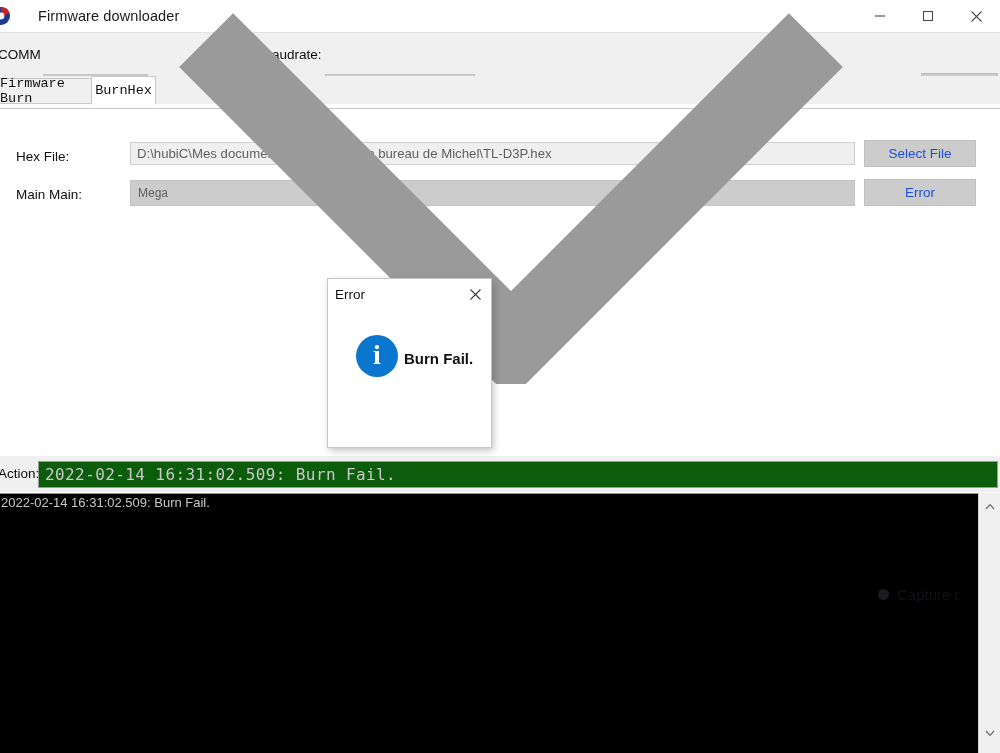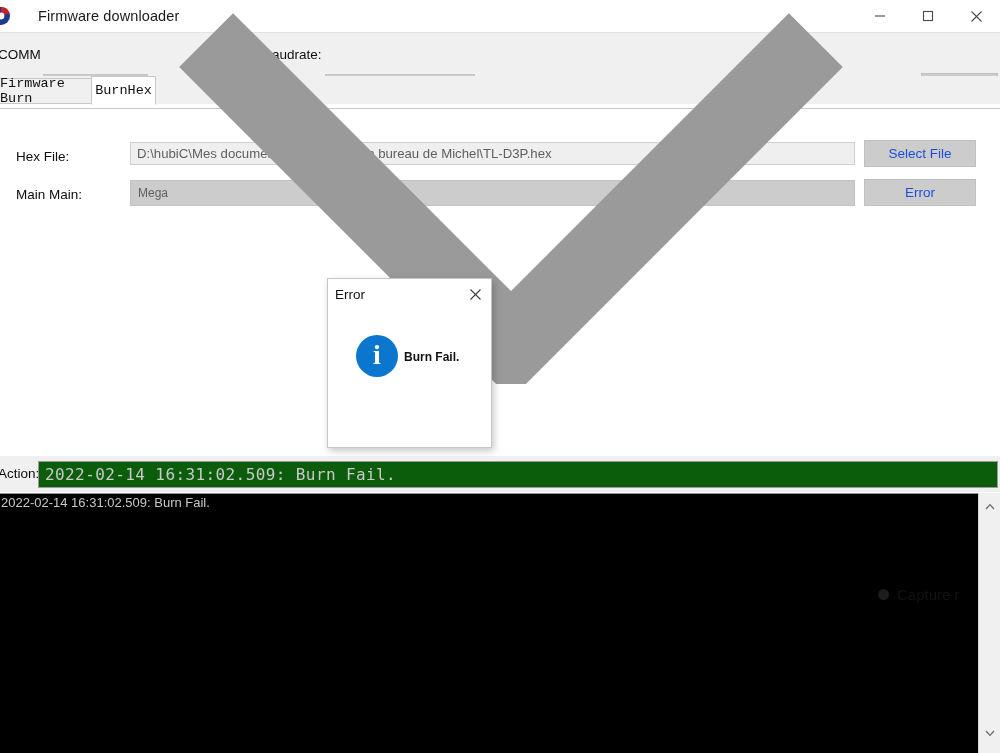--- a/index.html
+++ b/index.html
@@ -296,21 +296,21 @@
     font-family: "Liberation Serif", serif;
     font-size: 28px;
     color: #ffffff;
     line-height: 1;
     font-weight: bold;
     margin-top: -2px;
   }
   .dlg-msg {
     position: absolute;
     left: 76px; top: 41px;
-    font-size: 12px;
+    font-size: 15px;
     font-weight: bold;
     color: #111;
   }
   .dlg-footer {
     position: absolute;
     left: 0; bottom: 0;
     width: 163px; height: 41px;
     background: #f0f0f0;
     border-top: 1px solid #dcdcdc;
   }

